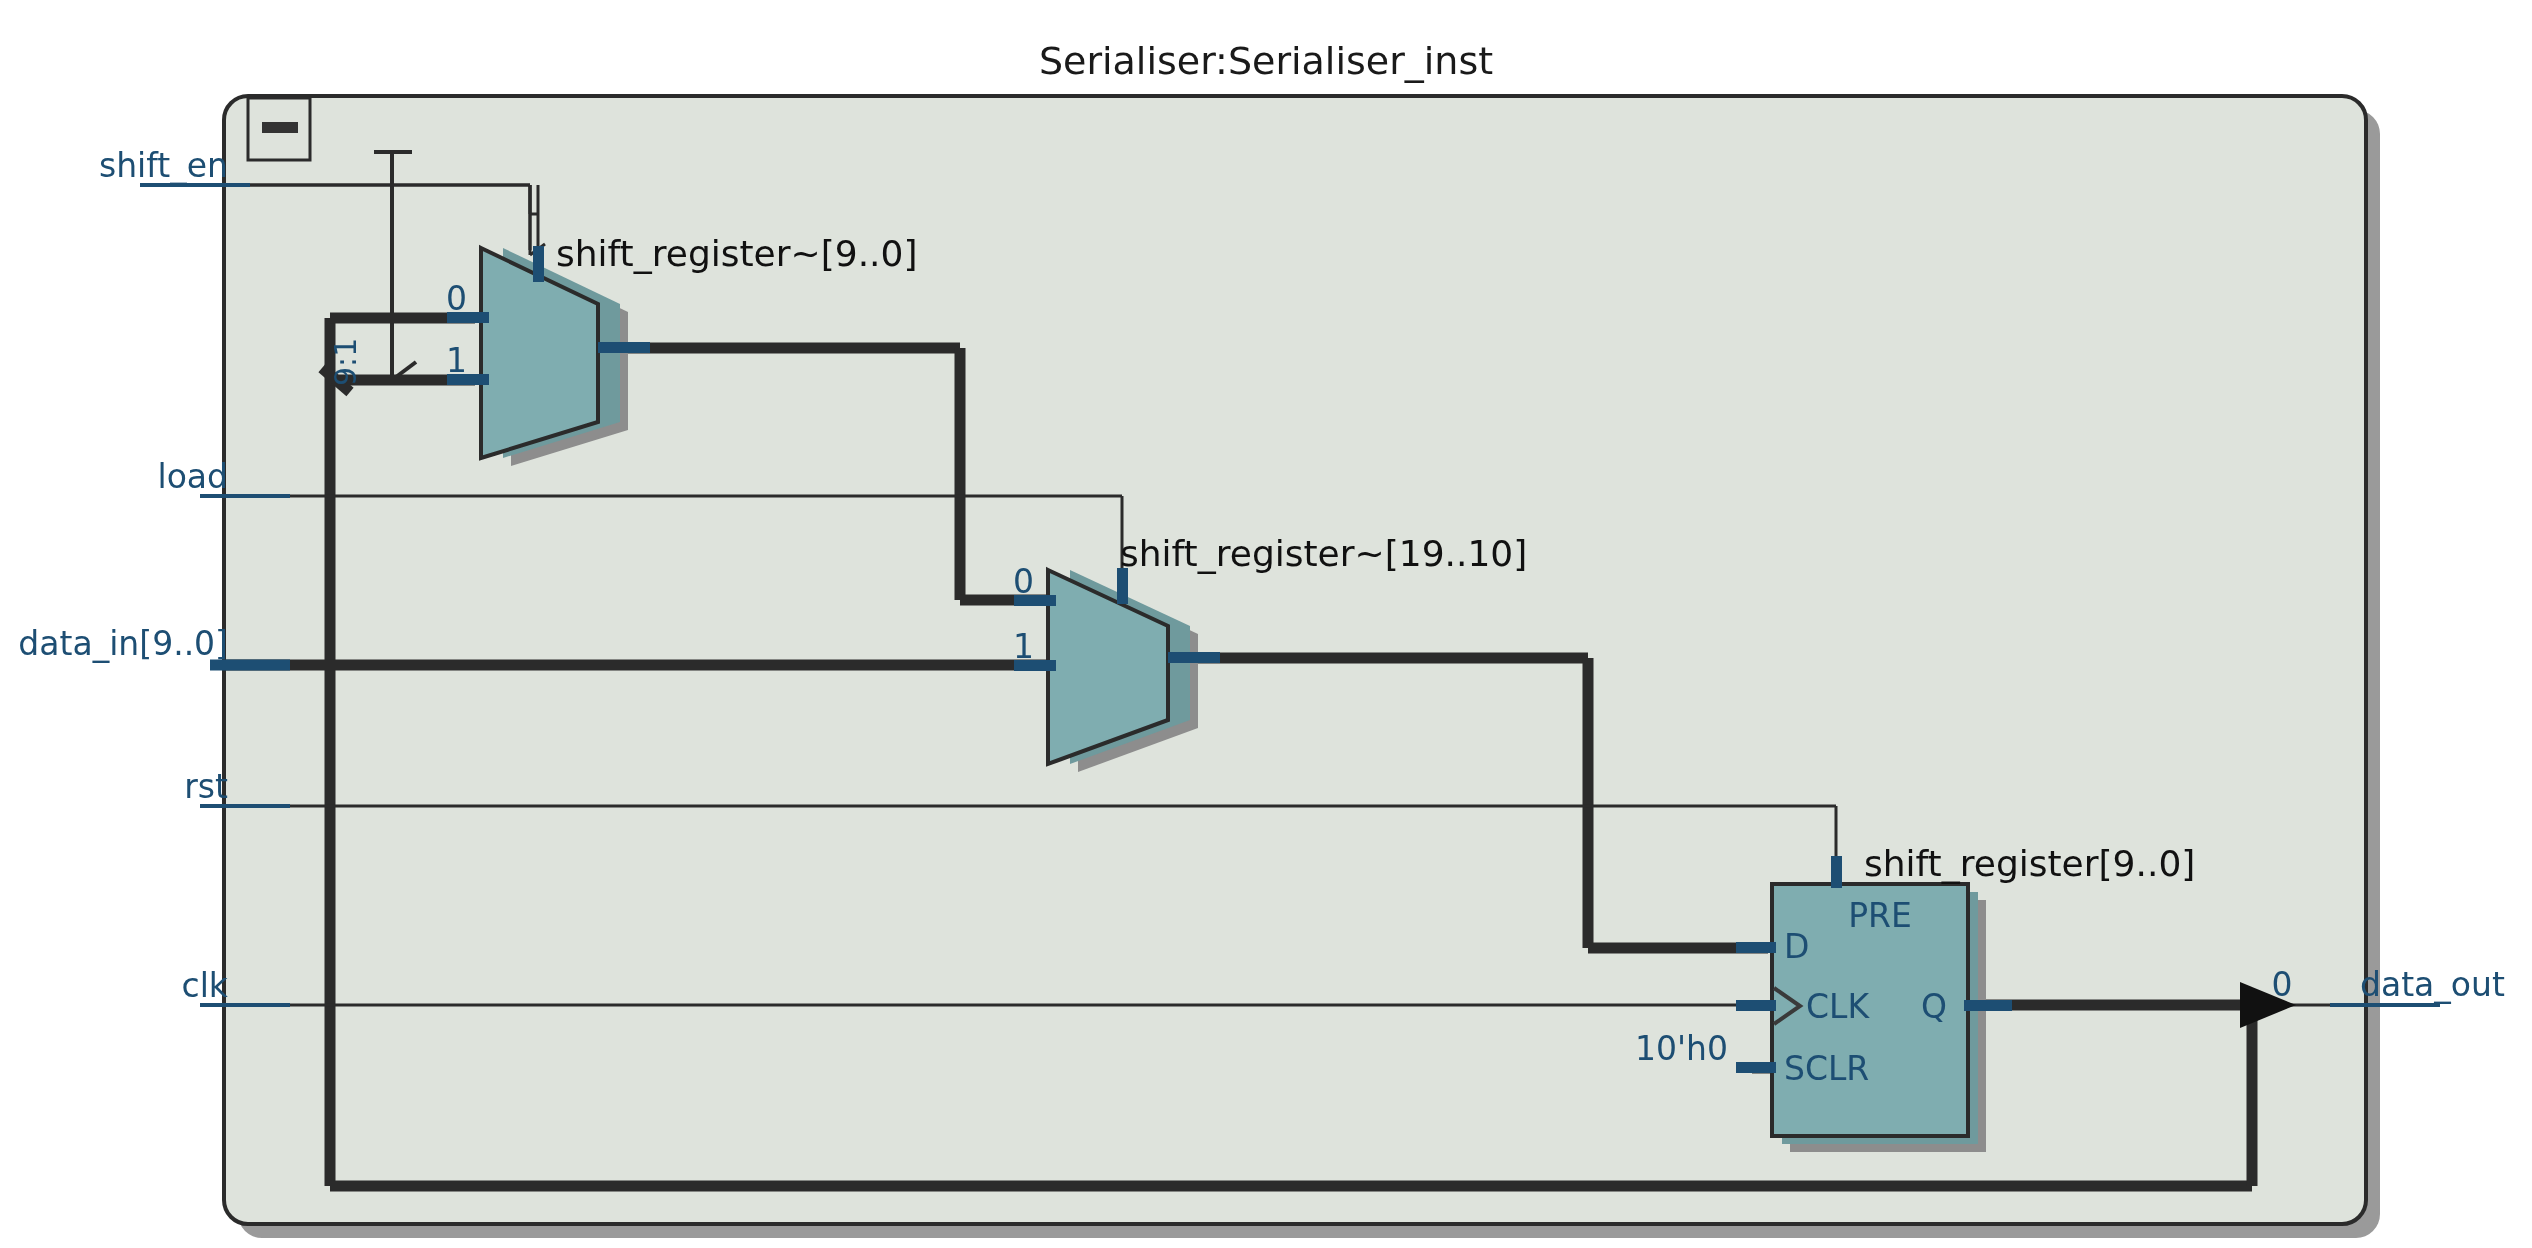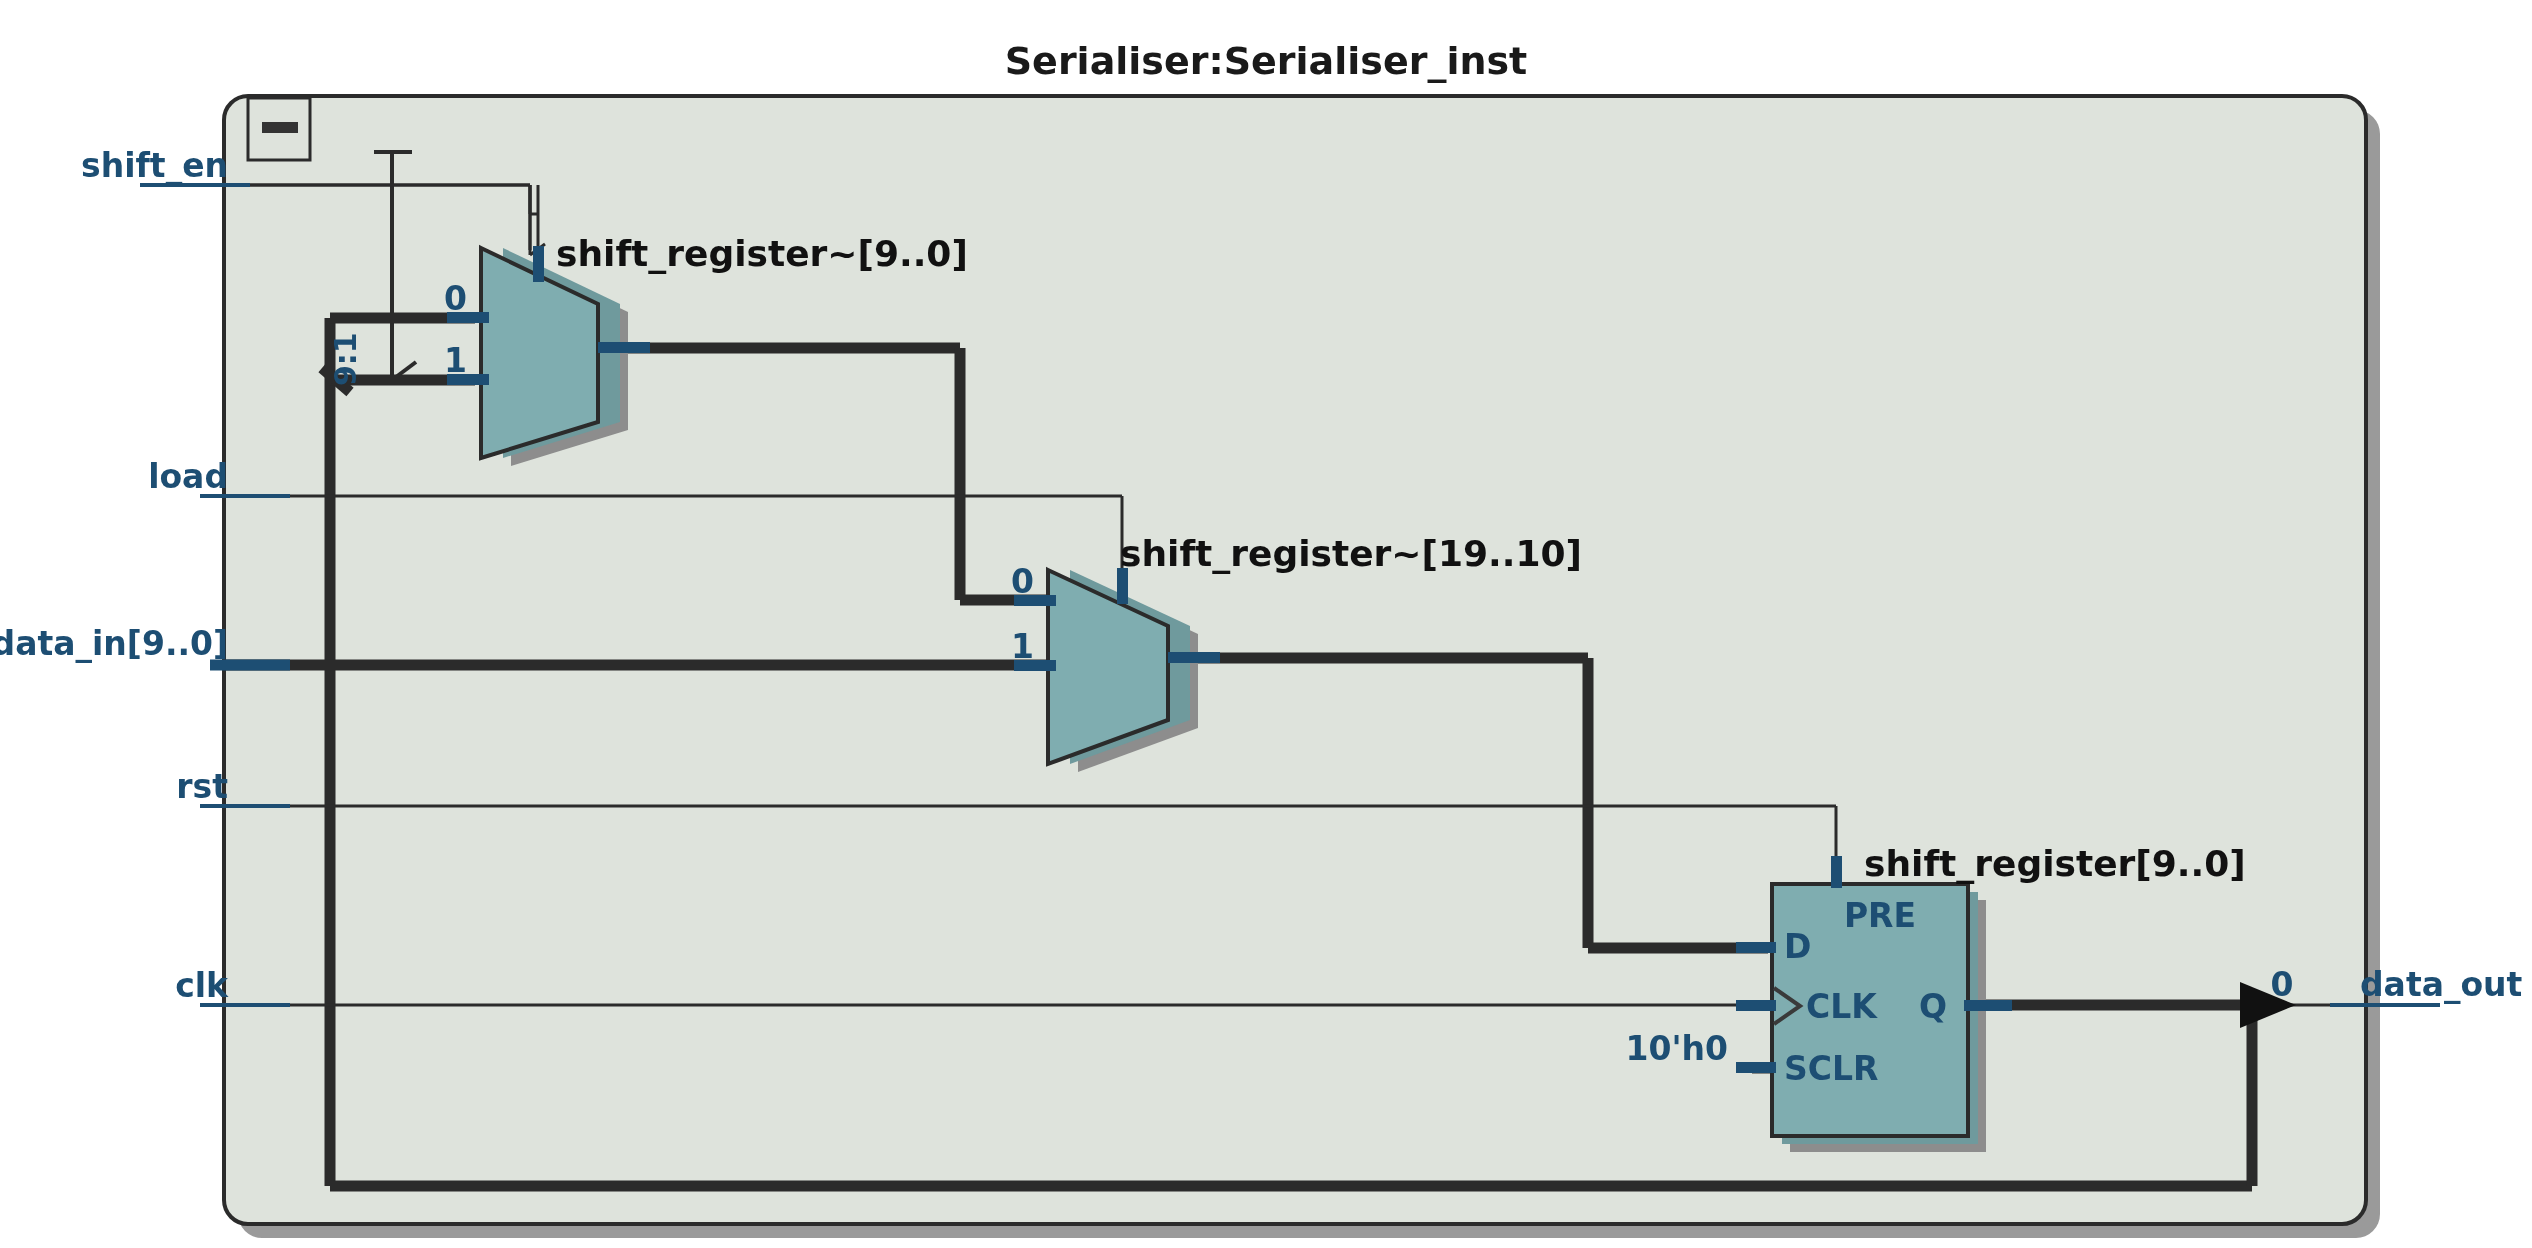--- a/index.html
+++ b/index.html
@@ -1,18 +1,18 @@
 <!DOCTYPE html>
 <html><head>
 <meta charset="utf-8">
 <style>
   html,body{margin:0;padding:0;background:#ffffff;}
   body{width:2532px;height:1248px;overflow:hidden;
        font-family:"DejaVu Sans","Liberation Sans",sans-serif;}
-  #root{position:relative;width:2532px;height:1248px;font-weight:bold;}
+  #root{position:relative;width:2532px;height:1248px;}
   #svg{position:absolute;left:0;top:0;}
   .ttl{font-size:38px;fill:#1a1a1a;}
   .port{font-size:33px;fill:#1d4e73;}
   .sig{font-size:36px;fill:#111111;}
   .pin{font-size:33px;fill:#1d4e73;}
   .muxnum{font-size:33px;fill:#1d4e73;}
   .splitlbl{font-size:30px;fill:#1d4e73;}
 </style>
 </head>
 <body>

